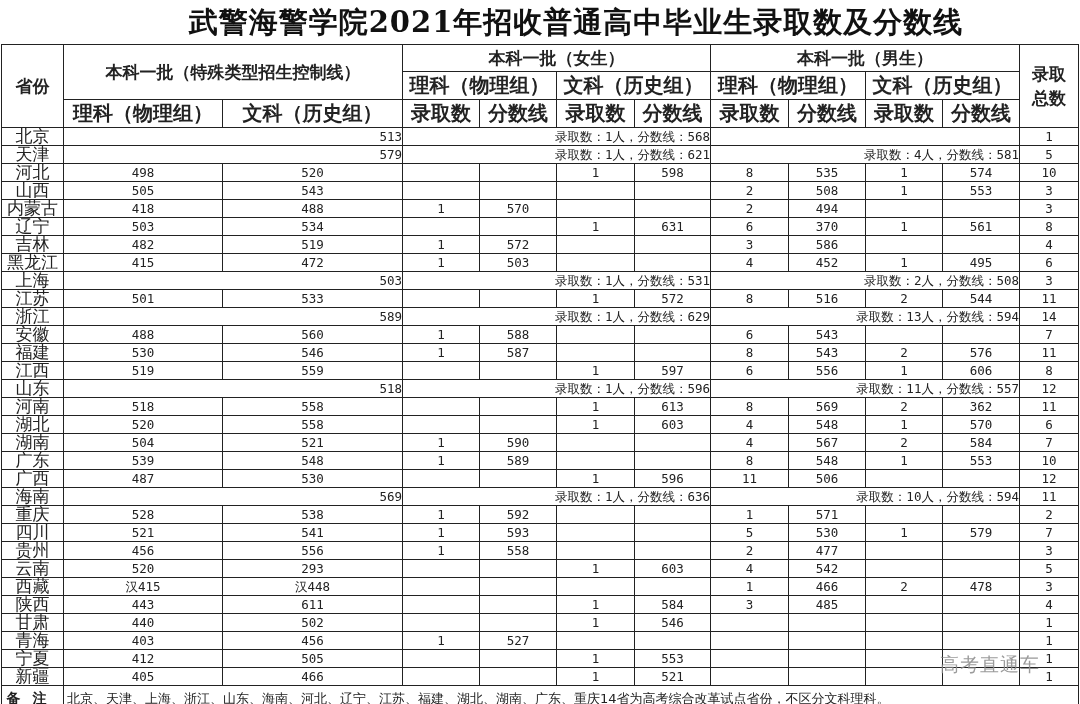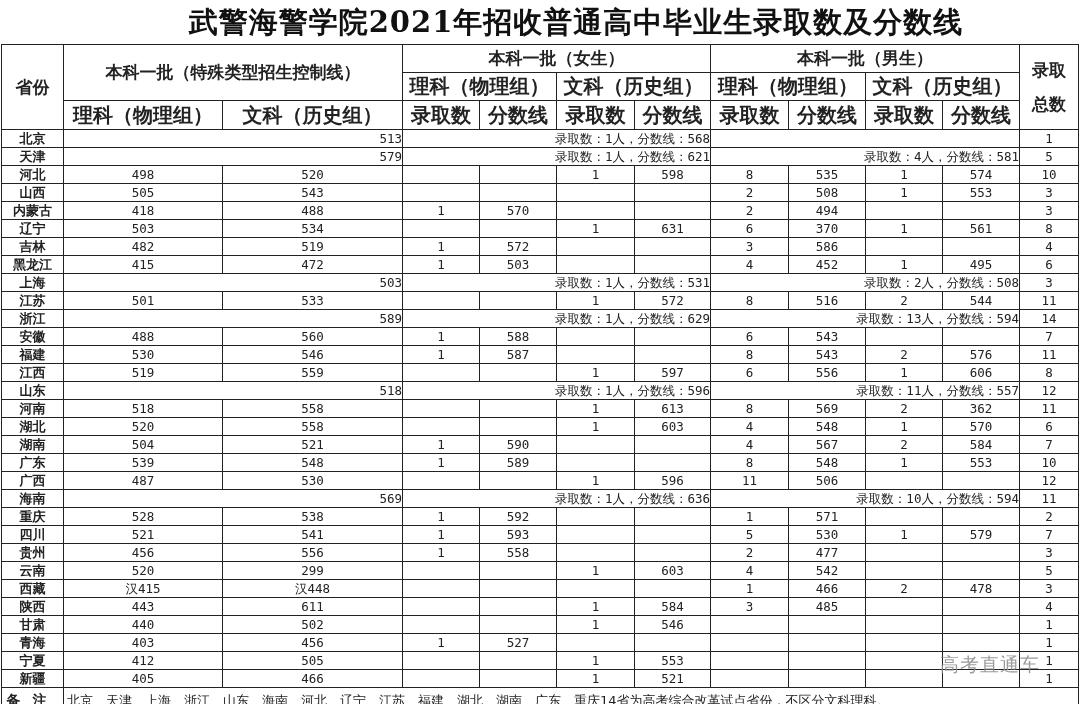--- a/index.html
+++ b/index.html
@@ -6,21 +6,21 @@
   body { width:1080px; height:704px; position:relative; overflow:hidden; font-family:"DejaVu Sans", sans-serif; color:#111; }
   .title { position:absolute; left:0; top:0; width:1080px; height:44px; text-align:center; font-family:"DejaVu Serif", serif; font-weight:bold; font-size:29px; line-height:44px; letter-spacing:1px; color:#111;padding-left:36px; }
   table { position:absolute; left:1px; top:44px; border-collapse:collapse; table-layout:fixed; width:1077px; }
   td, th { border:1px solid #222; padding:0; text-align:center; overflow:hidden; white-space:nowrap; }
   th { font-family:"DejaVu Serif", serif; font-weight:bold; font-size:20px; color:#222; }
   .h1 th { height:26px; }
   .h2 th { height:25px; }
   .h3 th { height:26px; }
   th.big { font-size:17px; }
   td { font-family:"DejaVu Sans Mono", monospace; font-size:12.5px; height:17px; line-height:17px; color:#222; }
-  td.prov { font-family:"DejaVu Serif", serif; font-weight:bold; font-size:13px; }
+  td.prov { font-family:"DejaVu Serif", serif; font-weight:normal; font-size:17px; }
   td.merged { text-align:right; }
   tr.note td { height:24px; }
   td.note-label { font-family:"DejaVu Serif", serif; font-weight:bold; font-size:14px; letter-spacing:12px; }
   td.note-text { text-align:left; font-family:"DejaVu Sans", sans-serif; font-size:13px; padding-left:3px; }
   .watermark { position:absolute; left:940px; top:652px; font-size:19px; color:#8a8a8a; font-family:Liberation Sans, sans-serif; opacity:0.85; letter-spacing:1px; }
 </style>
 </head>
 <body>
 
 <div class="title">武警海警学院2021年招收普通高中毕业生录取数及分数线</div>
@@ -39,21 +39,21 @@
       <col style="width:77px">
       <col style="width:77px">
     <col style="width:59px">
   </colgroup>
   <thead>
     <tr class="h1">
       <th rowspan="3" class="big">省份</th>
       <th rowspan="2" colspan="2" class="big">本科一批（特殊类型招生控制线）</th>
       <th colspan="4" class="big">本科一批（女生）</th>
       <th colspan="4" class="big">本科一批（男生）</th>
-      <th rowspan="3" class="big" style="white-space:normal;line-height:34px;padding:8px 10px;">录取总数</th>
+      <th rowspan="3" class="big" style="white-space:normal;line-height:24px;padding:8px 10px;">录取总数</th>
     </tr>
     <tr class="h2">
       <th colspan="2">理科（物理组）</th>
       <th colspan="2">文科（历史组）</th>
       <th colspan="2">理科（物理组）</th>
       <th colspan="2">文科（历史组）</th>
     </tr>
     <tr class="h3">
       <th>理科（物理组）</th>
       <th>文科（历史组）</th>
@@ -358,21 +358,21 @@
         <td></td>
         <td>2</td>
         <td>477</td>
         <td></td>
         <td></td>
         <td>3</td>
       </tr>
       <tr>
         <td class="prov">云南</td>
         <td>520</td>
-        <td>299</td>
+        <td>293</td>
         <td></td>
         <td></td>
         <td>1</td>
         <td>603</td>
         <td>4</td>
         <td>542</td>
         <td></td>
         <td></td>
         <td>5</td>
       </tr>

